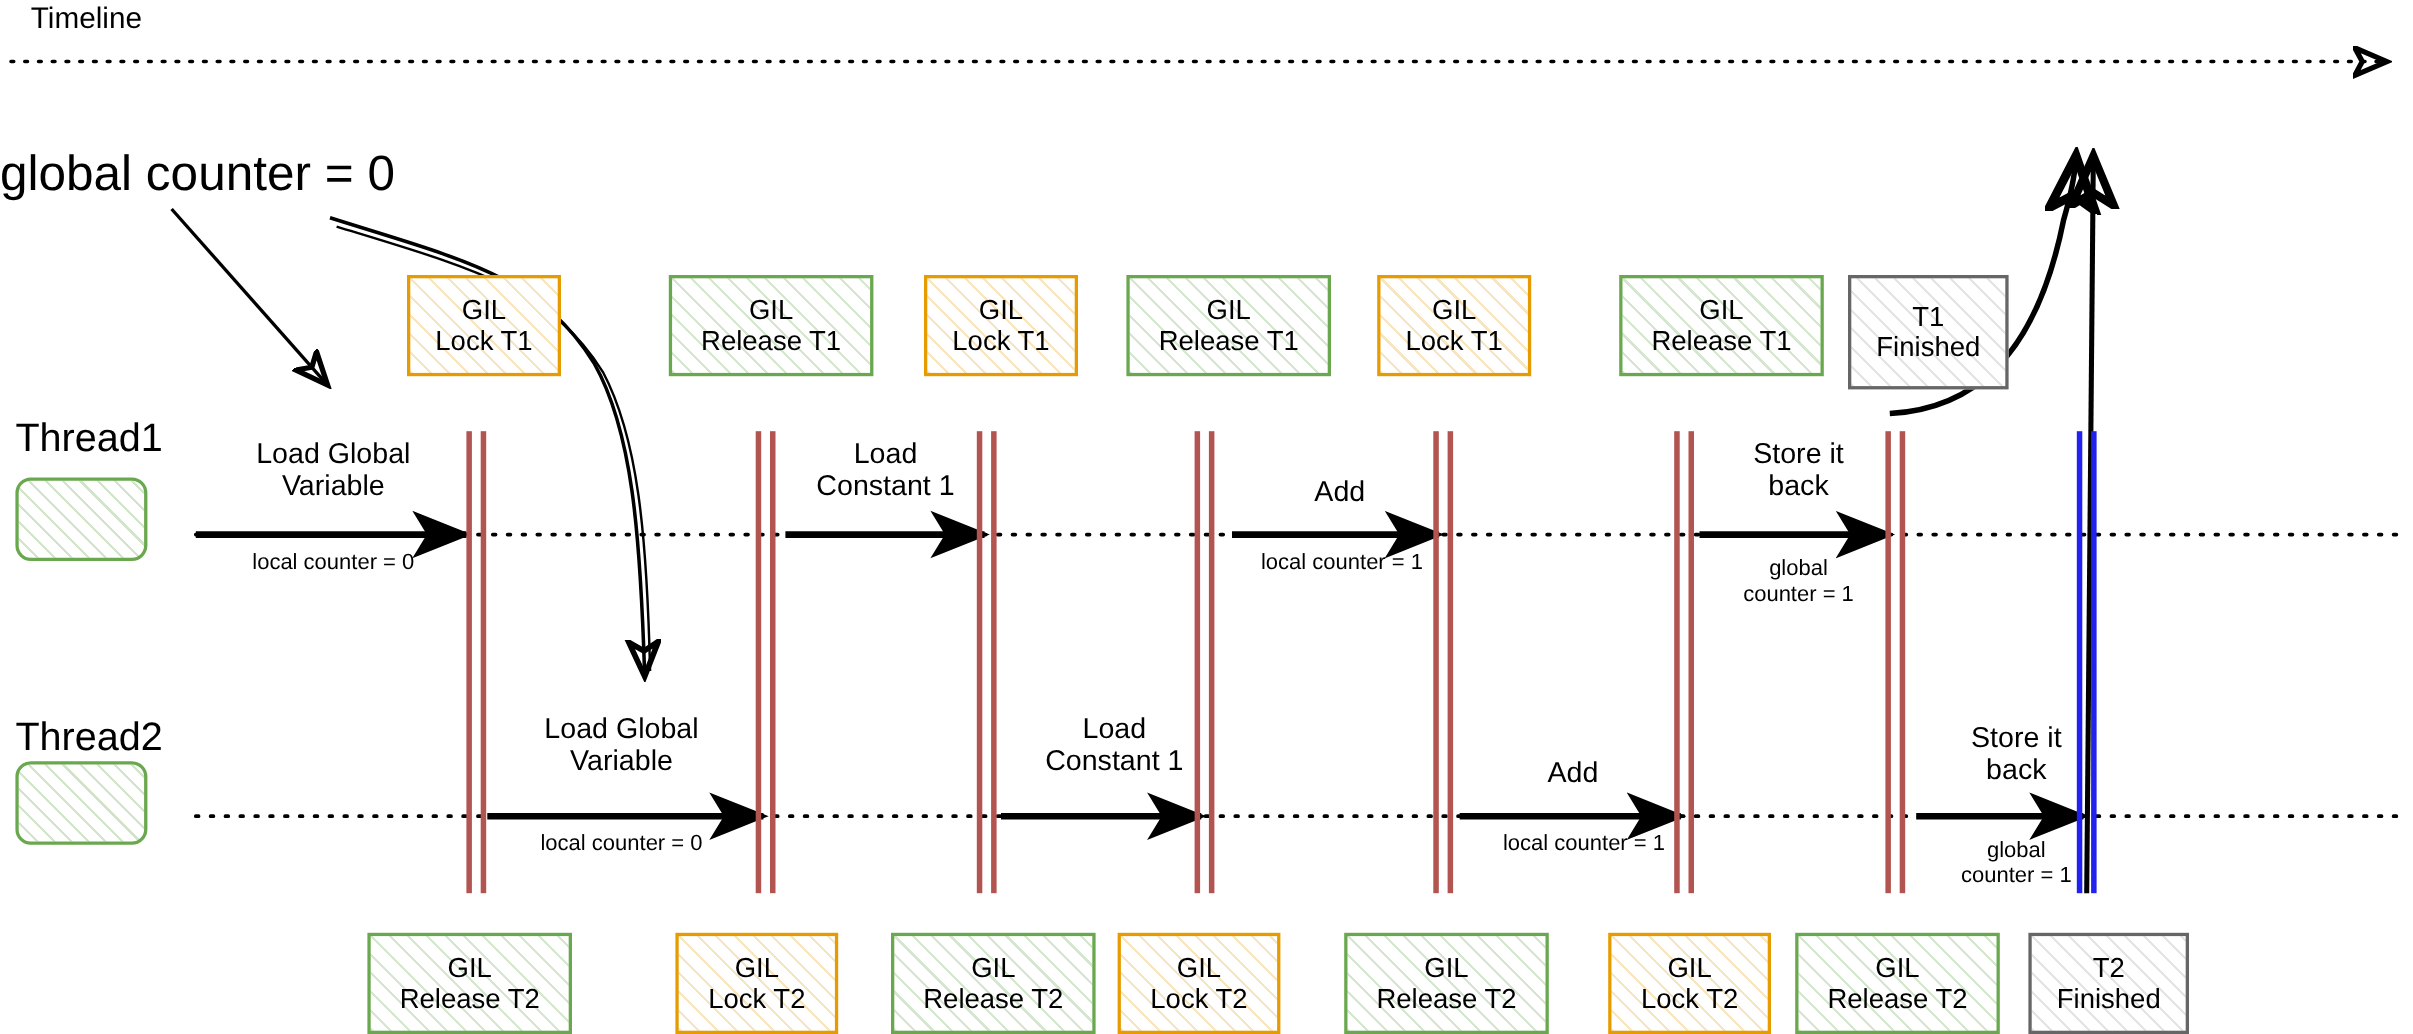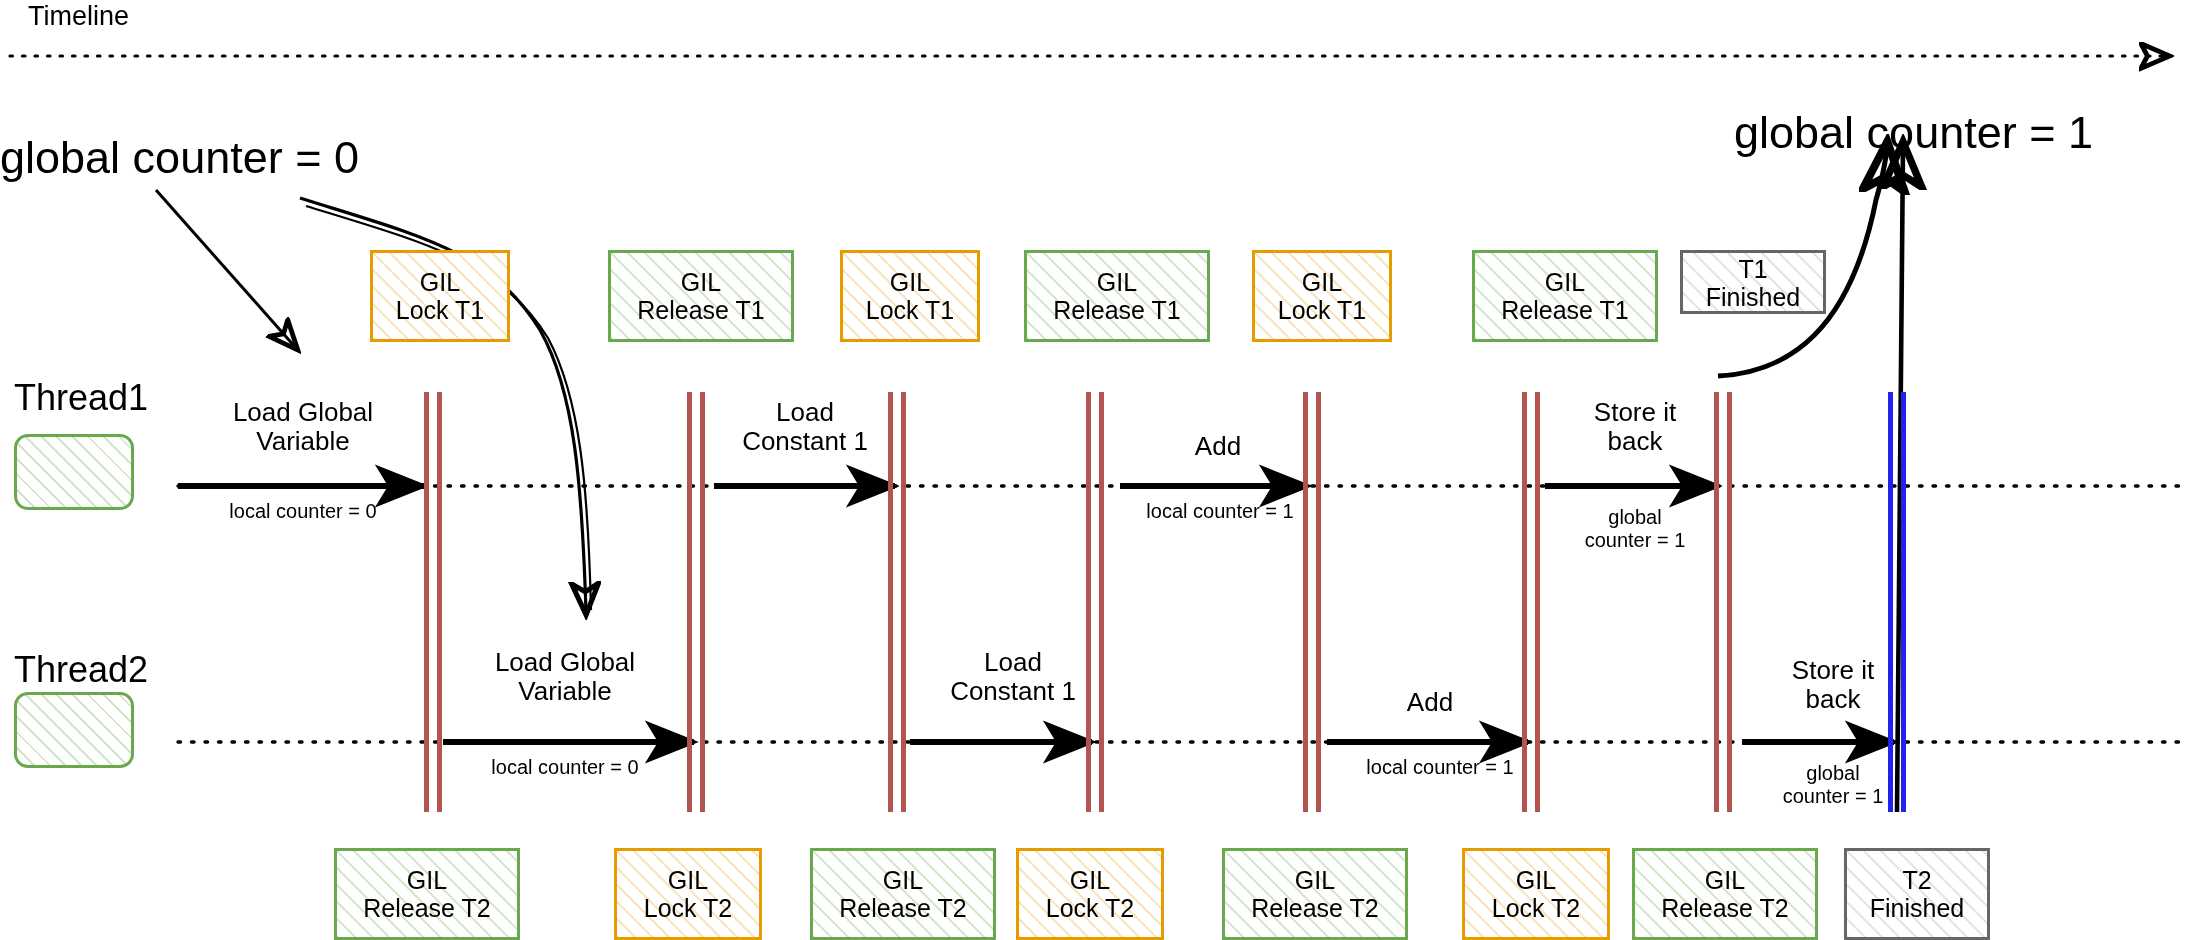--- a/index.html
+++ b/index.html
@@ -193,21 +193,20 @@
     </g>
 
     <g>
       <path d="M1897,812 C1899,560 1901,320 1903,146" fill="none" stroke="#000" stroke-width="4.6" marker-end="url(#open-arrow)"></path>
     </g>
   </svg>
 
   <div class="abs timeline-label" style="left:28px; top:3px;">Timeline</div>
 
   <div class="abs big-note" style="left:0px; top:112px;margin-top:23px;">global counter = 0</div>
-  <div class="abs big-note" style="left:1734px; top:110px;">global counter = 1</div>
 
   <div class="abs thread-title" style="left:14px; top:380px;">Thread1</div>
   <div class="abs thread-start" style="left:14px; top:434px;"></div>
 
   <div class="abs gil-box lock" style="left:370px;  top:250px; width:140px; height:92px;">
     <span class="gil-line">GIL</span>
     <span class="gil-line">Lock T1</span>
   </div>
   <div class="abs gil-box release" style="left:608px;  top:250px; width:186px; height:92px;">
     <span class="gil-line">GIL</span>
@@ -222,21 +221,21 @@
     <span class="gil-line">Release T1</span>
   </div>
   <div class="abs gil-box lock" style="left:1252px; top:250px; width:140px; height:92px;">
     <span class="gil-line">GIL</span>
     <span class="gil-line">Lock T1</span>
   </div>
   <div class="abs gil-box release" style="left:1472px; top:250px; width:186px; height:92px;">
     <span class="gil-line">GIL</span>
     <span class="gil-line">Release T1</span>
   </div>
-  <div class="abs gil-box finished" style="left:1680px; top:250px; width:146px; height:64px;justify-content:flex-end;">
+  <div class="abs gil-box finished" style="left:1680px; top:250px; width:146px; height:104px;">
     <span class="gil-line">T1</span>
     <span class="gil-line">Finished</span>
   </div>
 
   <div class="abs step-label" style="left:178px; top:398px; width:250px;">
     <span class="gil-line">Load Global</span>
     <span class="gil-line">Variable</span>
   </div>
   <div class="abs step-sub" style="left:178px; top:500px; width:250px;">local counter = 0</div>
 

